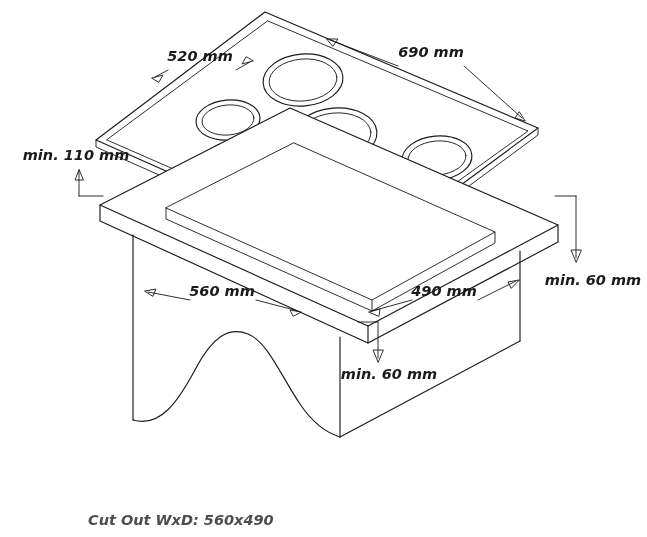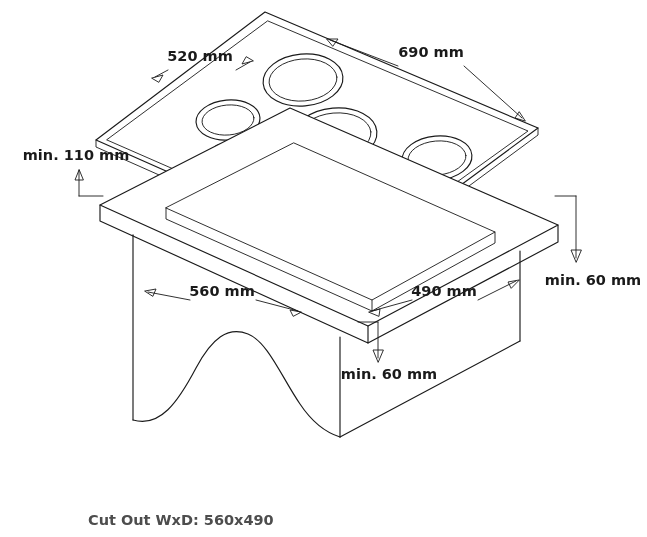--- a/index.html
+++ b/index.html
@@ -13,20 +13,21 @@
     position: relative;
     font-family: "DejaVu Sans", sans-serif;
     overflow: hidden;
   }
   #diagram-root {
     position: absolute;
     left: 0;
     top: 0;
     width: 647px;
     height: 537px;
+    font-style: italic;
   }
   svg.schematic {
     display: block;
     width: 647px;
     height: 537px;
   }
   .lbl {
     font-family: "DejaVu Sans", sans-serif;
     font-size: 14.5px;
     font-weight: bold;

